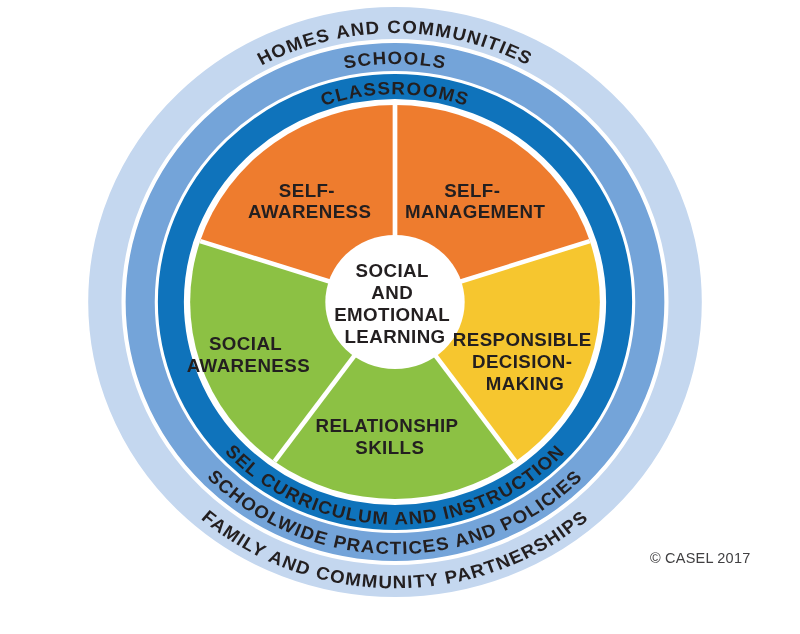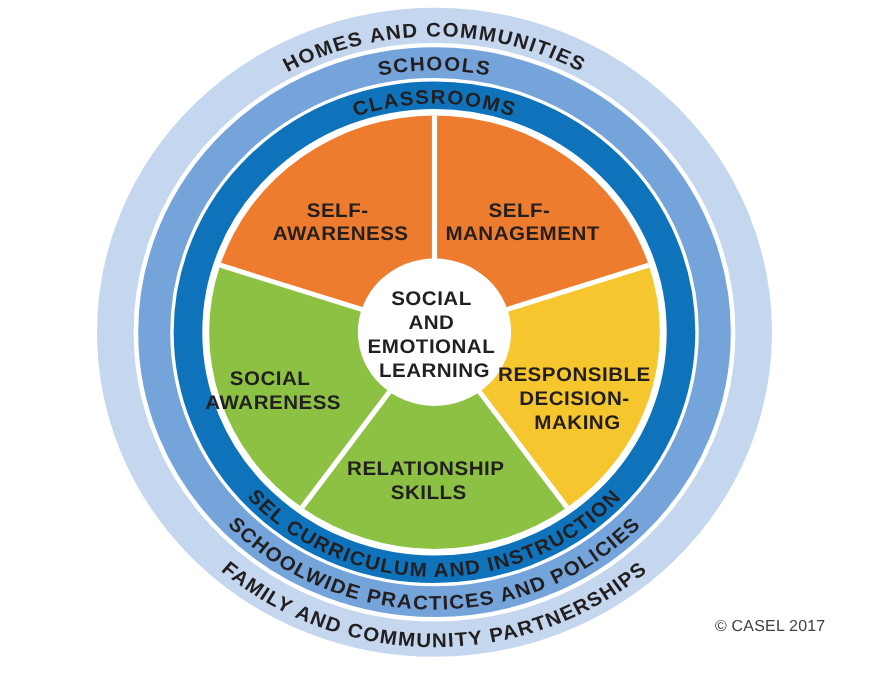--- a/index.html
+++ b/index.html
@@ -23,21 +23,21 @@
     font-family: "Liberation Sans", sans-serif;
     font-weight: bold;
     font-size: 18px;
     letter-spacing: 0.4px;
     fill: #231F20;
     text-anchor: middle;
   }
   .copyright {
     position: absolute;
     left: 650px;
-    top: 562px;
+    top: 550px;
     width: 140px;
     font-family: "Liberation Sans", sans-serif;
     font-size: 14.5px;
     color: #414042;
     letter-spacing: 0.2px;
   }
 </style>
 </head>
 <body>
 

